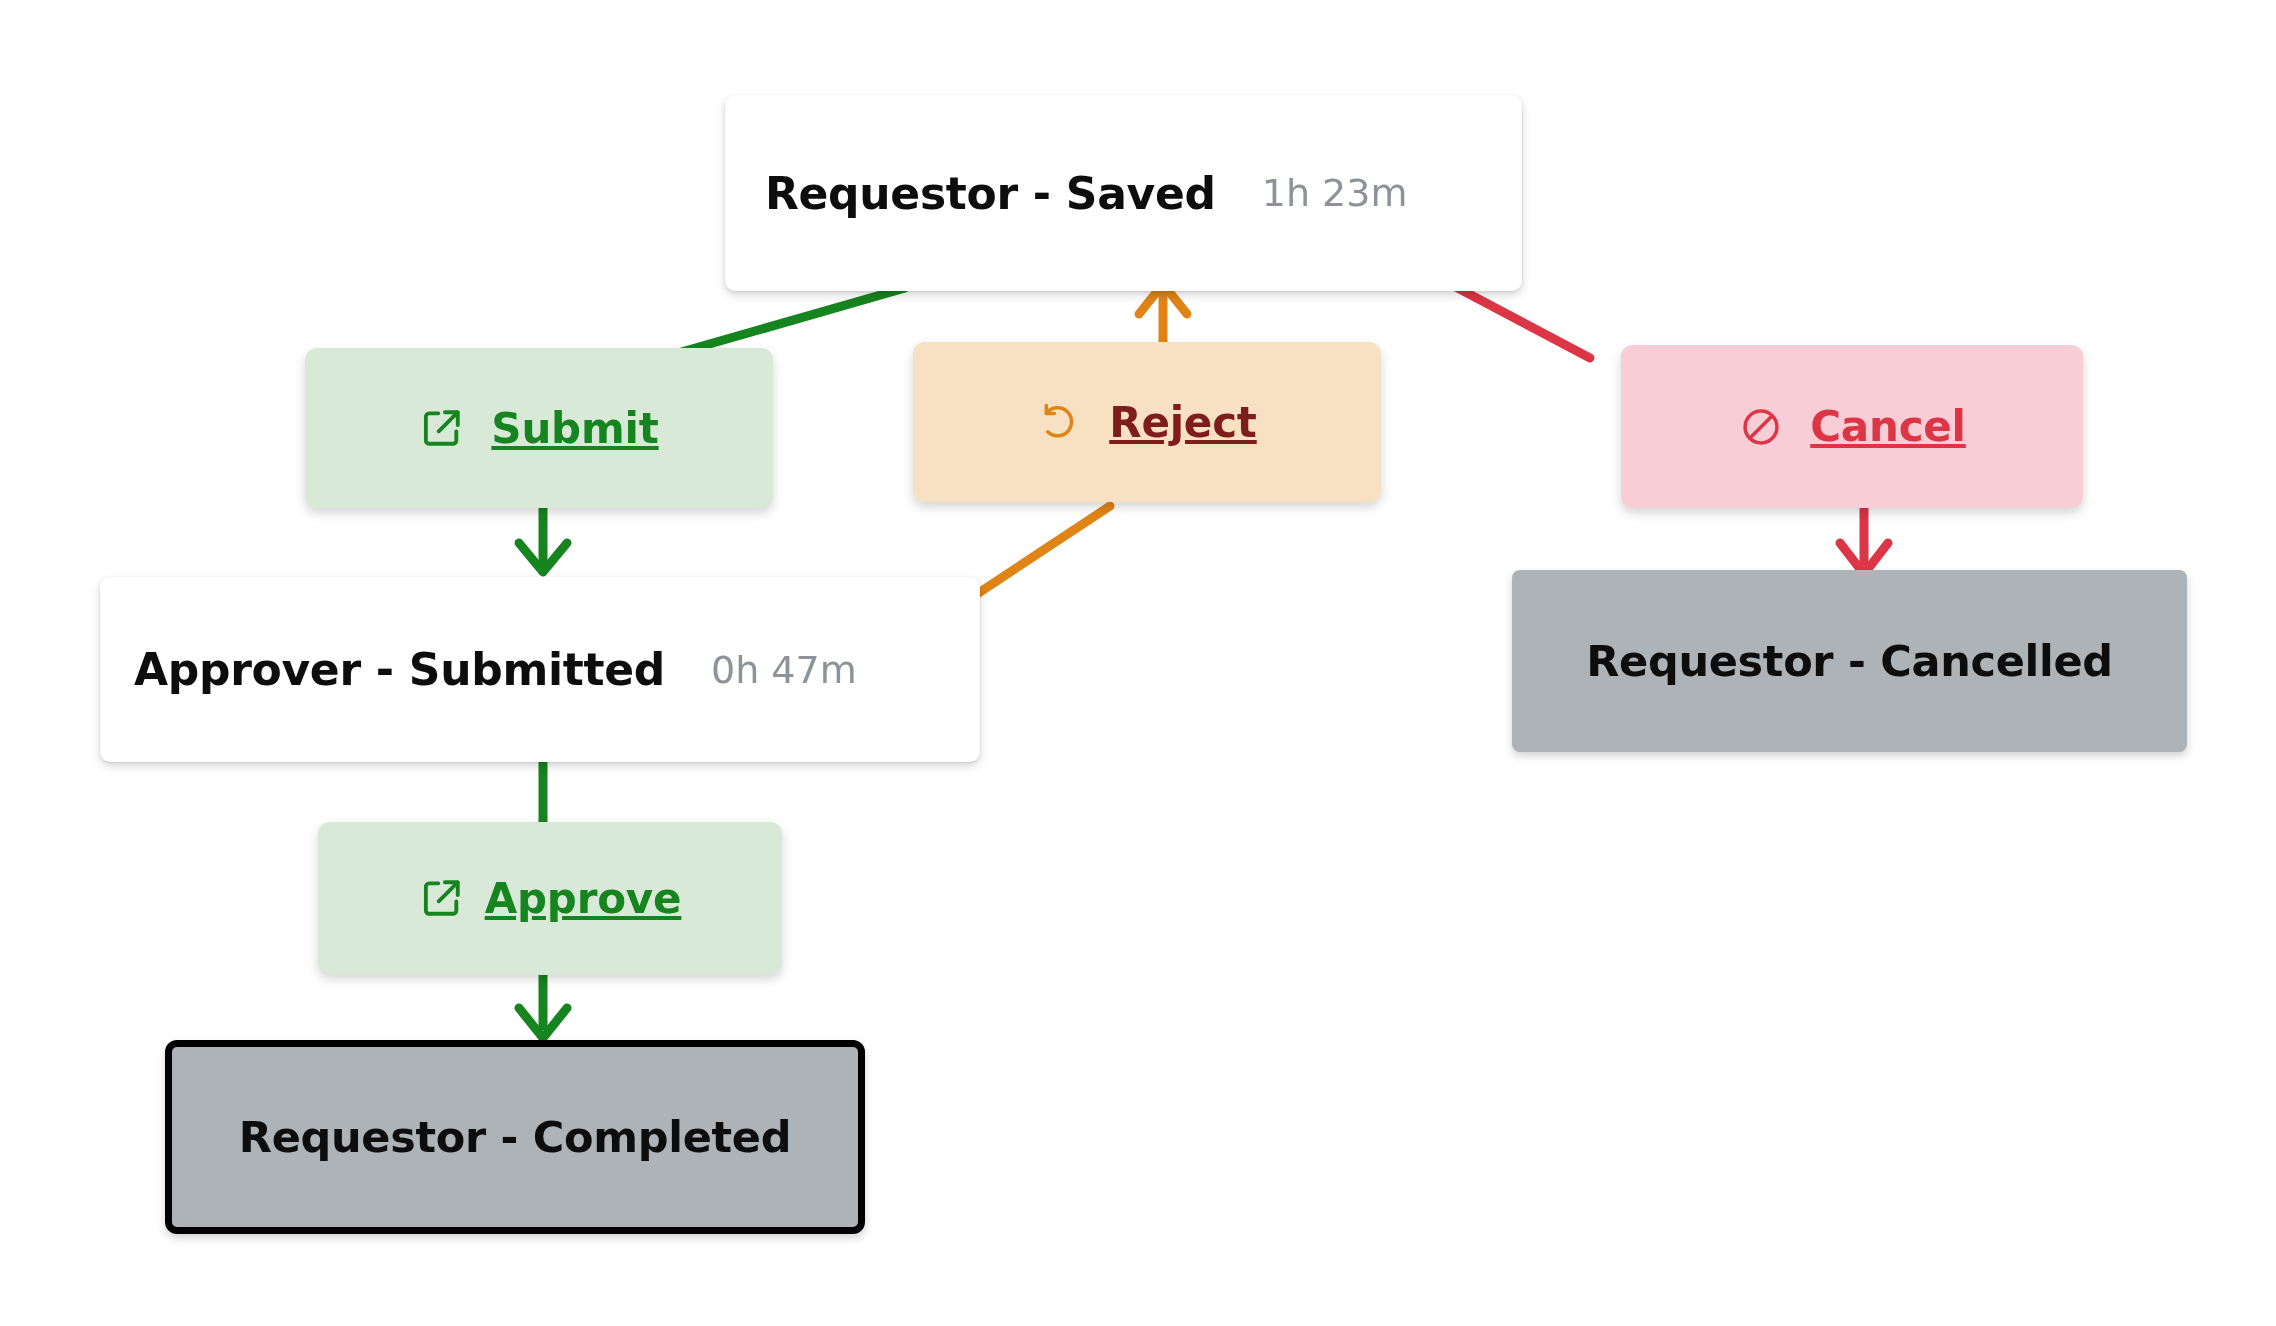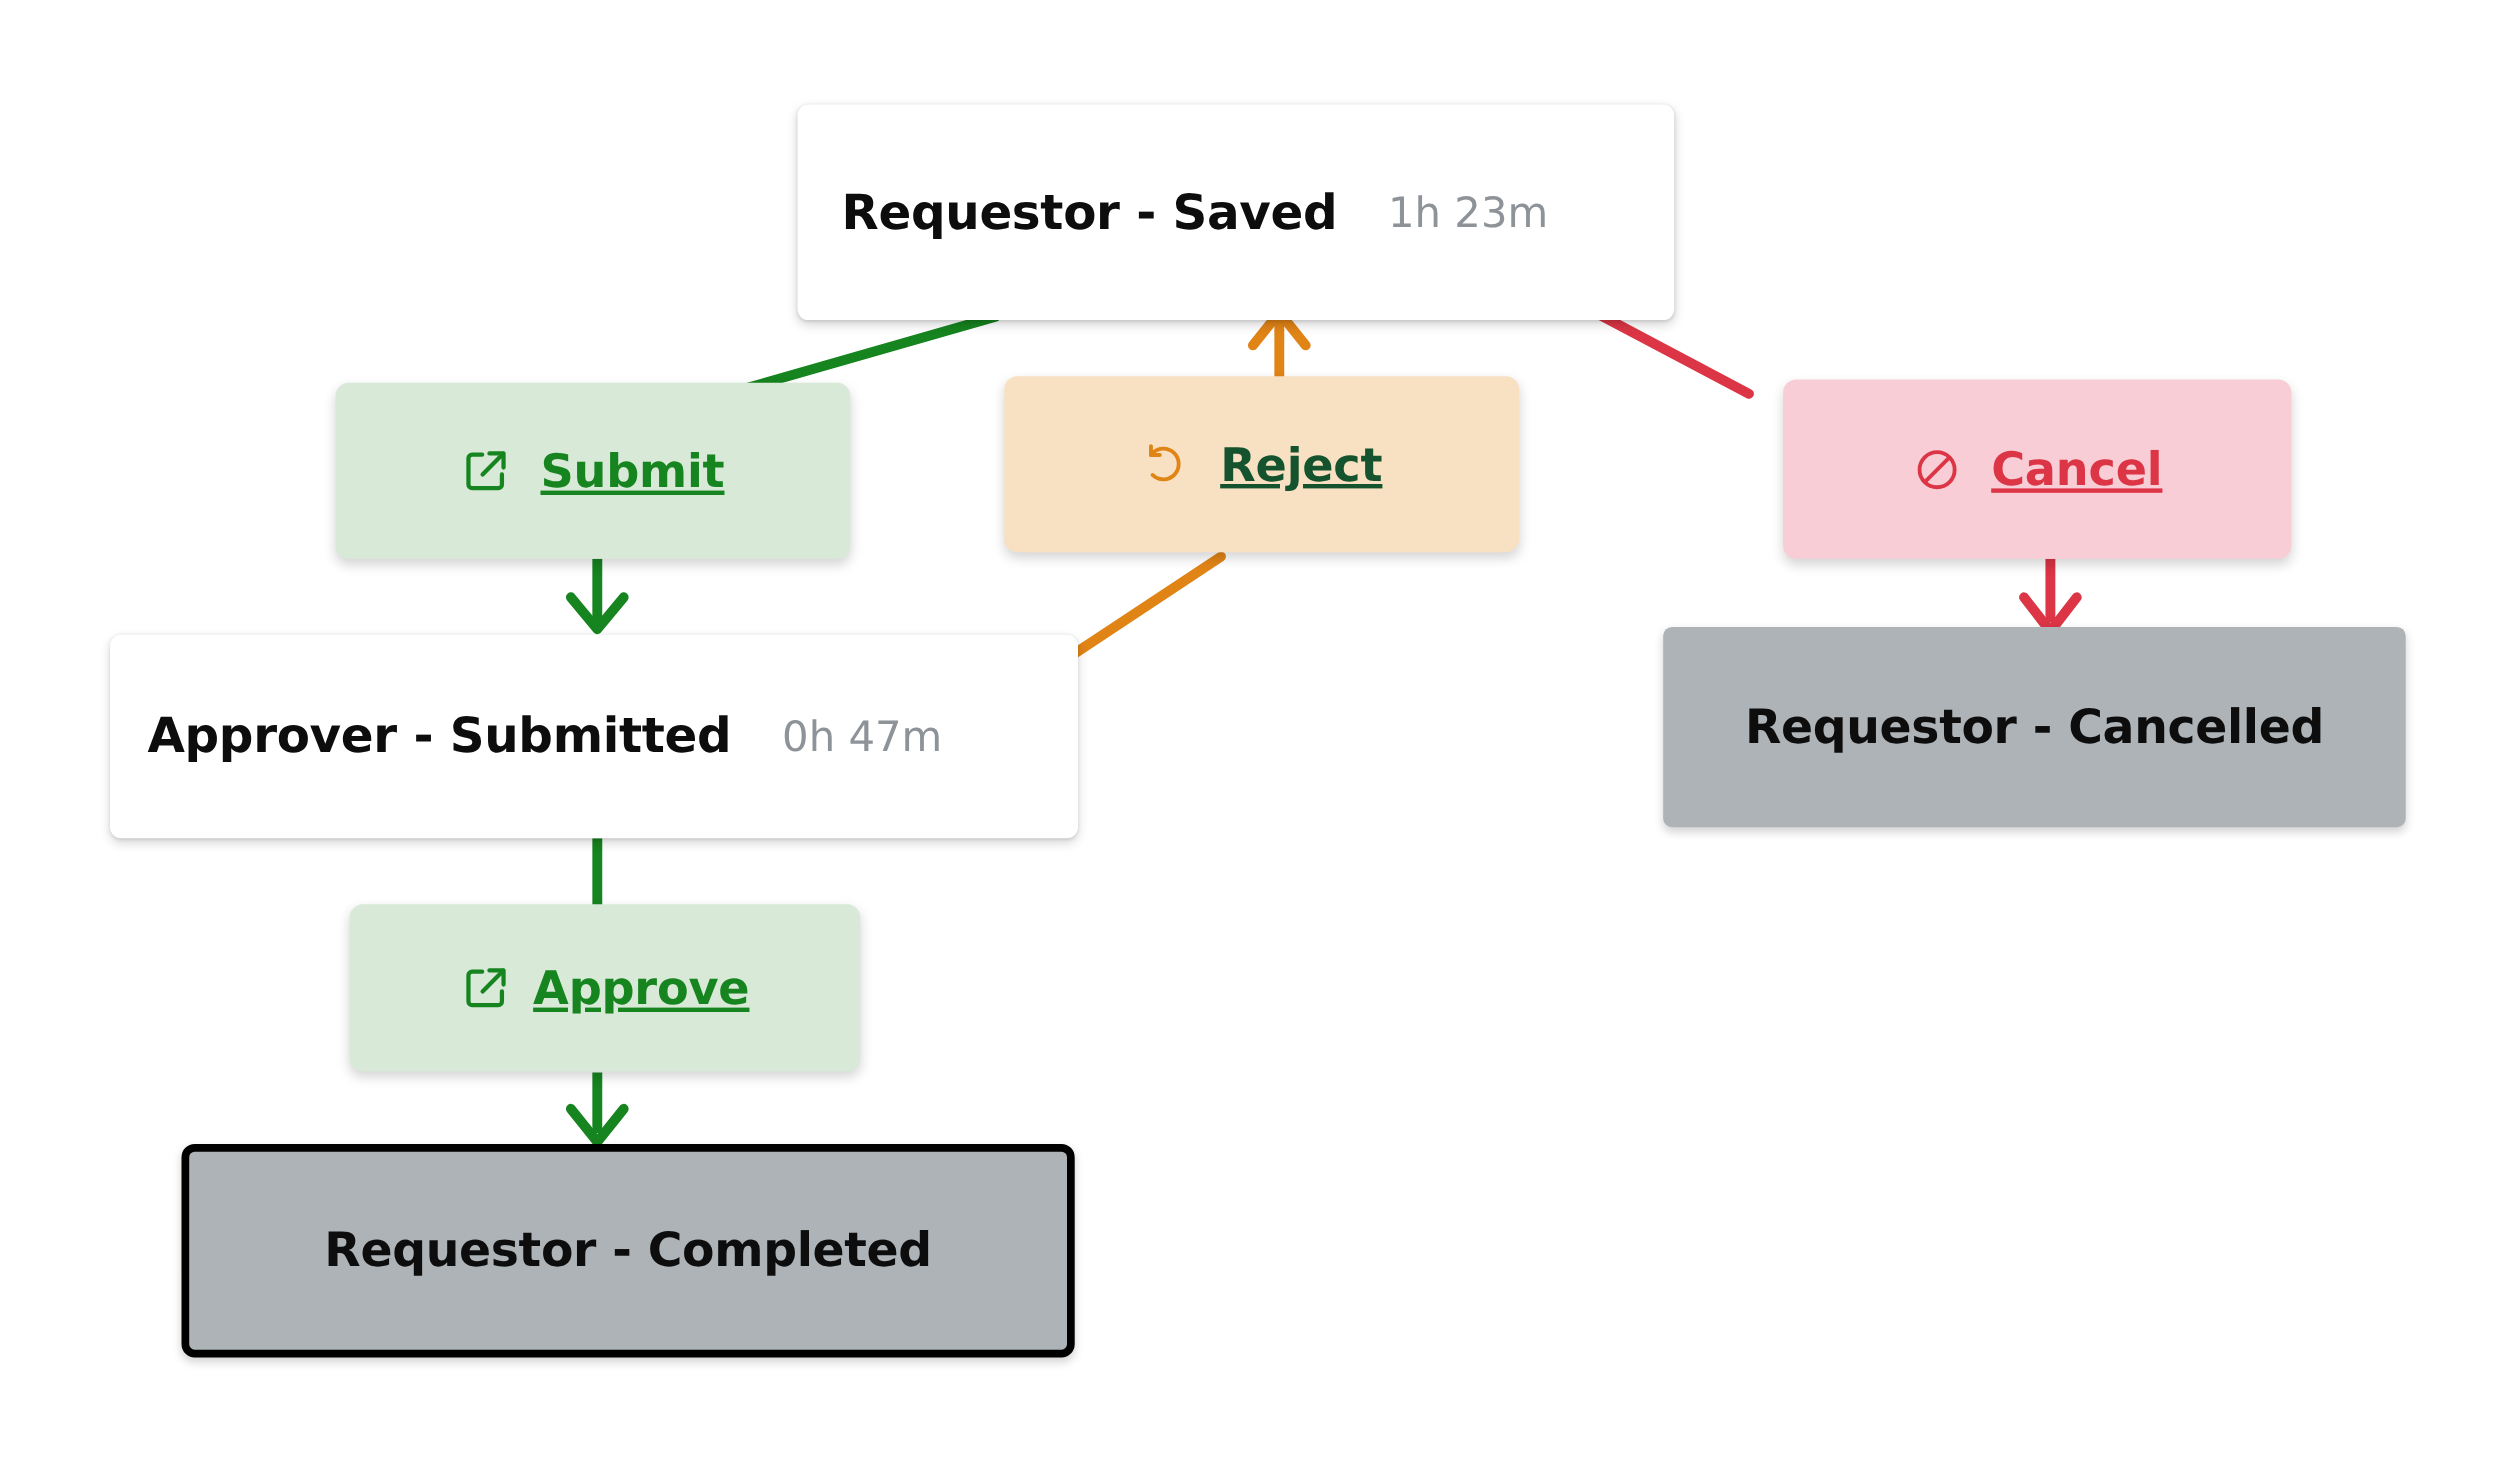--- a/index.html
+++ b/index.html
@@ -100,21 +100,21 @@
     justify-content: center;
     width: 46px;
     height: 46px;
     flex: 0 0 auto;
   }
   .action-icon svg { display: block; }
 
   .act-green  { background: #d8e9d8; }
   .act-green  .action-label { color: #16841f; }
   .act-orange { background: #f8e0c2; }
-  .act-orange .action-label { color: #14532d; }
+  .act-orange .action-label { color: #7f1d1d; }
   .act-red    { background: #f8cdd5; }
   .act-red    .action-label { color: #dc3545; }
 </style>
 </head>
 <body>
 
 <div id="canvas">
 
   <svg id="edge-layer" viewBox="0 0 2276 1326" width="2276" height="1326" xmlns="http://www.w3.org/2000/svg">
 
@@ -197,17 +197,17 @@
     <span class="action-icon">
       <svg width="44" height="44" viewBox="0 0 24 24" fill="none" stroke="#16841f" stroke-width="2.1" stroke-linecap="round" stroke-linejoin="round">
         <path d="M10 4H5a1.8 1.8 0 0 0-1.8 1.8v13A1.8 1.8 0 0 0 5 20.6h13a1.8 1.8 0 0 0 1.8-1.8v-5"></path>
         <path d="M13.6 3.4H20.6V10.4"></path>
         <path d="M10.2 13.8L20.4 3.6"></path>
       </svg>
     </span>
     <span class="action-label">Approve</span>
   </div>
 
-  <div class="node terminal-node selected" style="left:165px; top:1040px; width:812px; height:194px;">
+  <div class="node terminal-node selected" style="left:165px; top:1040px; width:700px; height:194px;">
     <span class="terminal-label">Requestor - Completed</span>
   </div>
 
 </div>
 
 </body></html>

